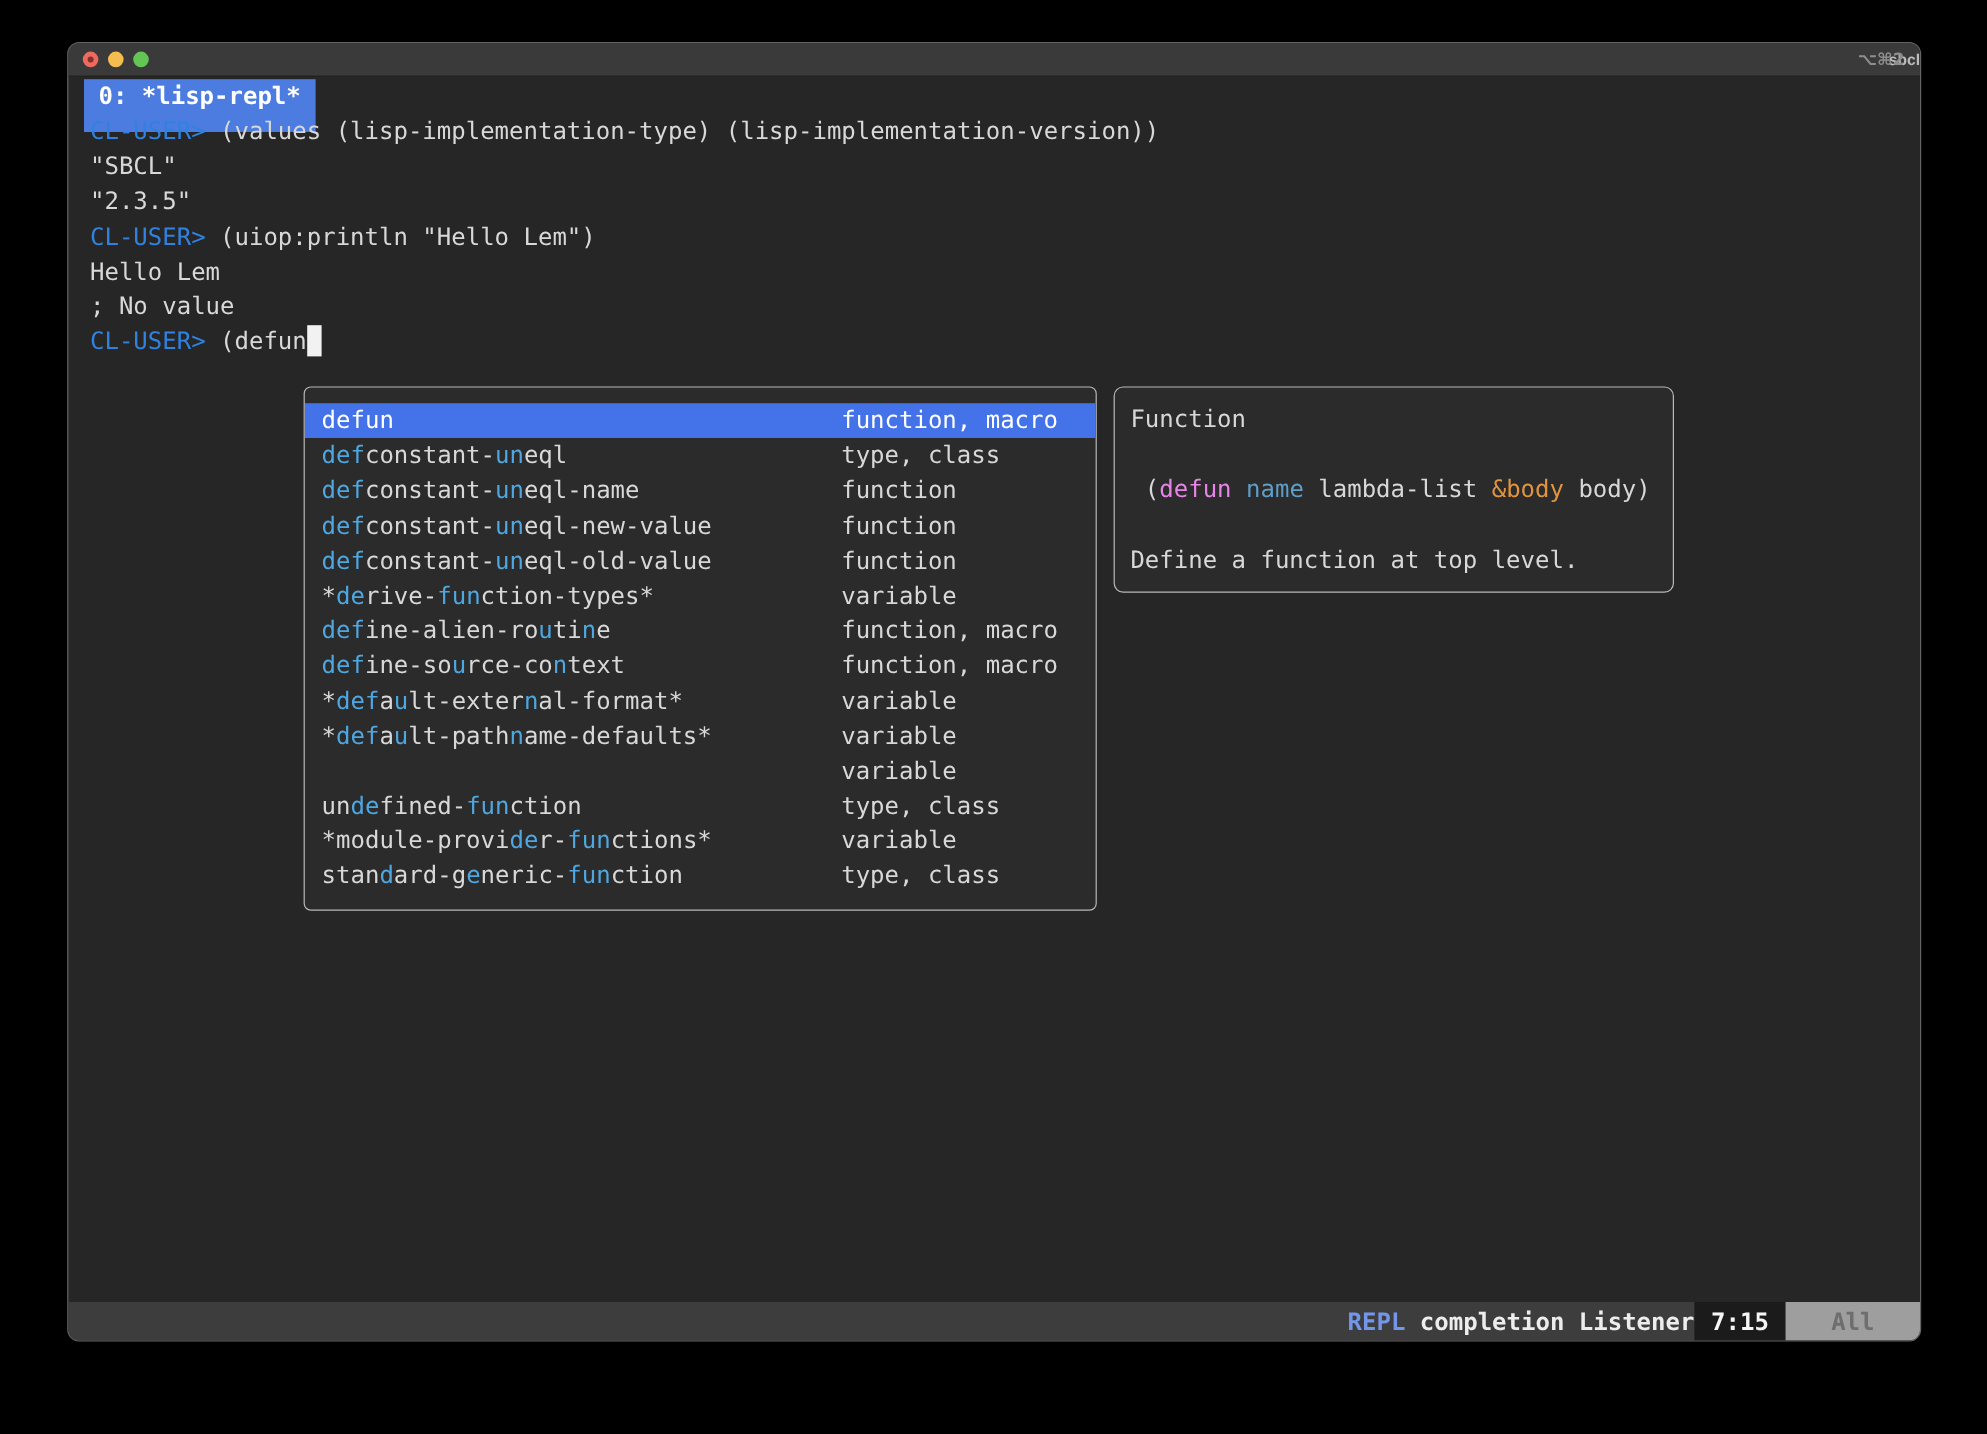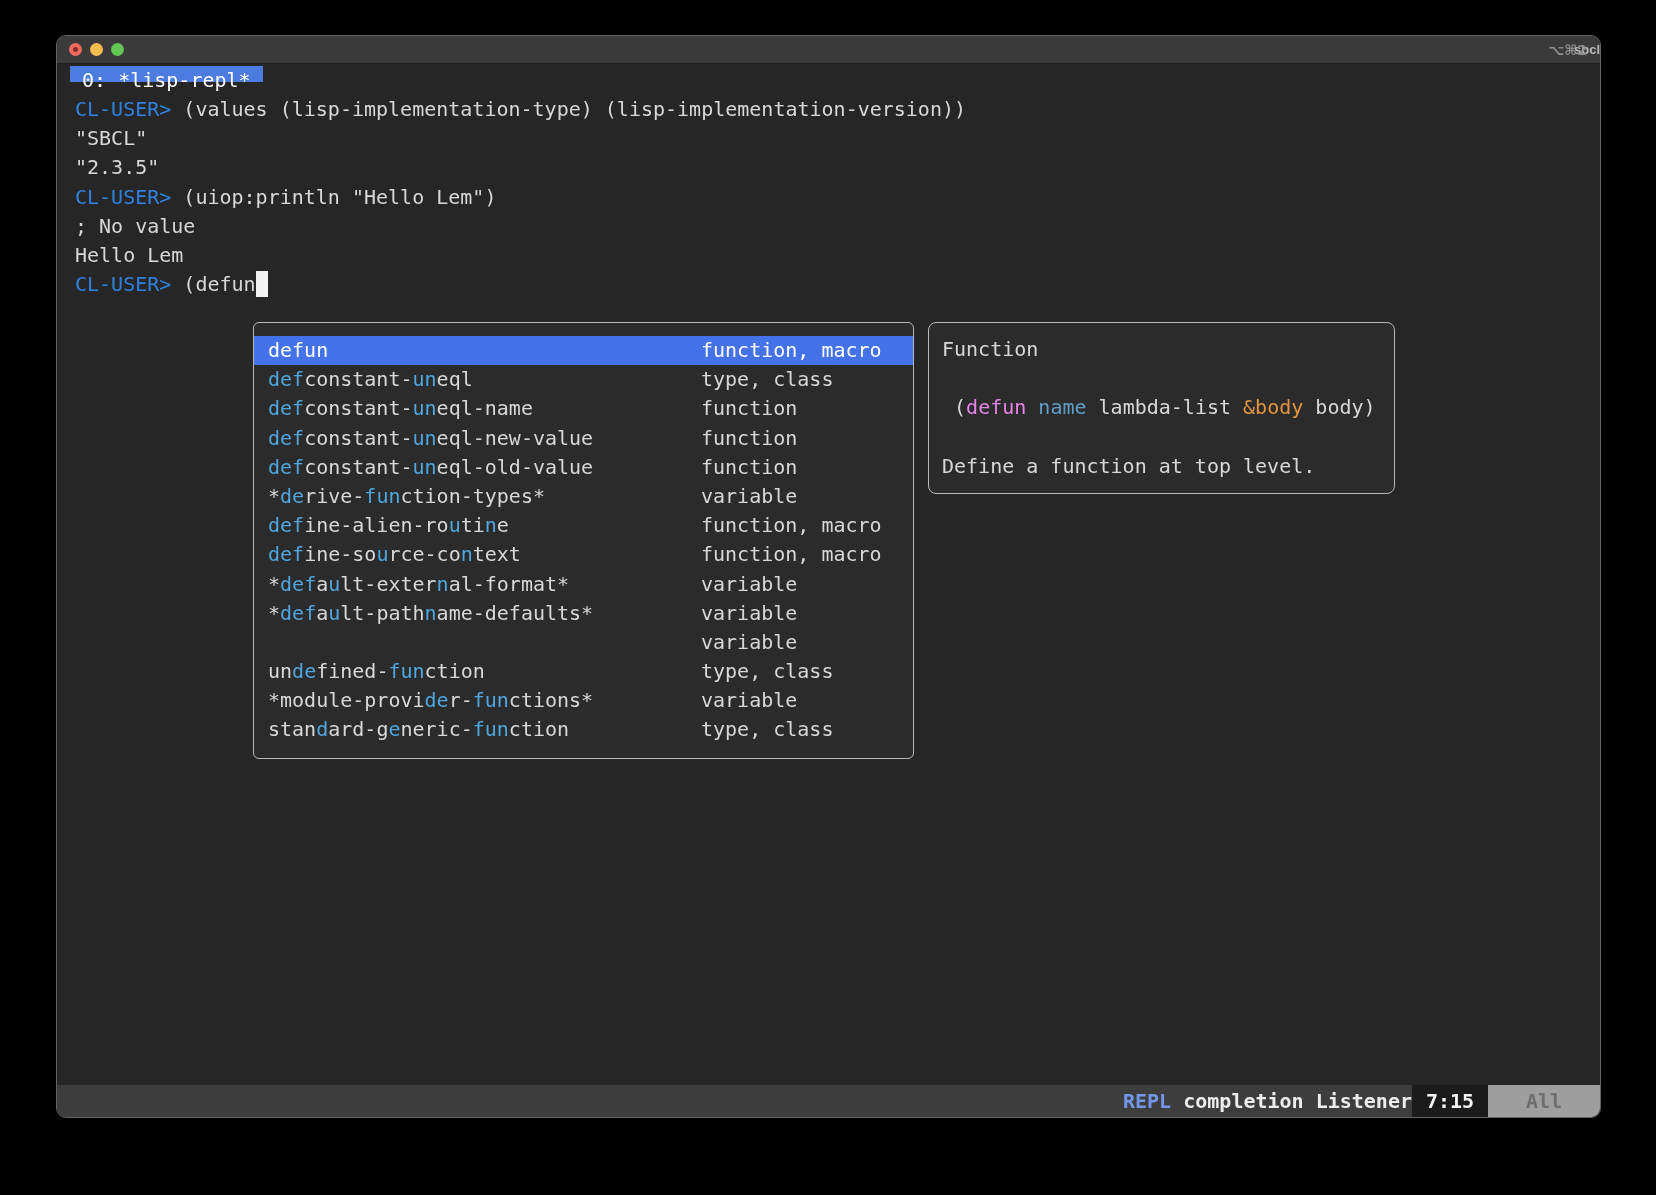--- a/index.html
+++ b/index.html
@@ -35,22 +35,22 @@
   .tl.green{background:var(--tl-green)}
   .win-title{position:absolute;left:0;right:0;top:0;height:28px;line-height:28px;
     text-align:right;font:bold 13px/28px "Liberation Sans","DejaVu Sans",sans-serif;
     color:var(--titlebar-fg)}
   .win-shortcut{position:absolute;right:13px;top:0;height:28px;line-height:28px;
     font:bold 14px/28px "DejaVu Sans",sans-serif;color:var(--titlebar-shortcut)}
 
   
   .editor{flex:1;position:relative;font-size:20px;line-height:29.2px;color:var(--fg)}
   .tabbar{height:31px;padding-top:2px}
-  .tab{display:inline-block;margin-left:13px;height:16px;line-height:28px;
-    background:var(--tab-bg);color:#ffffff;white-space:pre;font-weight:normal}
+  .tab{display:inline-block;margin-left:13px;height:44px;line-height:28px;
+    background:var(--tab-bg);color:#ffffff;white-space:pre;font-weight:bold}
   .repl{padding-left:18px}
   .repl-line{height:29.2px;line-height:29.2px;white-space:pre}
   .seg-plain{color:var(--fg)}
   .seg-prompt{color:var(--prompt-blue)}
   .seg-match{color:var(--match-blue)}
   .seg-pink{color:var(--doc-pink)}
   .seg-param{color:var(--doc-param)}
   .seg-orange{color:var(--doc-orange)}
   .seg-white{color:var(--ml-white)}
   .seg-blue{color:var(--ml-blue)}
@@ -100,22 +100,22 @@
   <div class="editor">
     <div class="tabbar">
       <span class="tab"> 0: *lisp-repl* </span>
     </div>
 
     <div class="repl">
         <div class="repl-line"><span class="seg-prompt">CL-USER&gt;</span><span class="seg-plain"> (values (lisp-implementation-type) (lisp-implementation-version))</span></div>
         <div class="repl-line"><span class="seg-plain">"SBCL"</span></div>
         <div class="repl-line"><span class="seg-plain">"2.3.5"</span></div>
         <div class="repl-line"><span class="seg-prompt">CL-USER&gt;</span><span class="seg-plain"> (uiop:println "Hello Lem")</span></div>
+        <div class="repl-line"><span class="seg-plain">Hello Lem</span></div>
         <div class="repl-line"><span class="seg-plain">; No value</span></div>
-        <div class="repl-line"><span class="seg-plain">Hello Lem</span></div>
         <div class="repl-line"><span class="seg-prompt">CL-USER&gt;</span><span class="seg-plain"> (defun</span><span class="cursor"></span></div>
       </div>
 
     <div class="completion-popup">
         <div class="comp-row selected"><span><span class="seg-plain">defun</span></span><span class="comp-kind">function, macro</span></div>
         <div class="comp-row"><span><span class="seg-match">def</span><span class="seg-plain">constant-</span><span class="seg-match">un</span><span class="seg-plain">eql</span></span><span class="comp-kind">type, class</span></div>
         <div class="comp-row"><span><span class="seg-match">def</span><span class="seg-plain">constant-</span><span class="seg-match">un</span><span class="seg-plain">eql-name</span></span><span class="comp-kind">function</span></div>
         <div class="comp-row"><span><span class="seg-match">def</span><span class="seg-plain">constant-</span><span class="seg-match">un</span><span class="seg-plain">eql-new-value</span></span><span class="comp-kind">function</span></div>
         <div class="comp-row"><span><span class="seg-match">def</span><span class="seg-plain">constant-</span><span class="seg-match">un</span><span class="seg-plain">eql-old-value</span></span><span class="comp-kind">function</span></div>
         <div class="comp-row"><span><span class="seg-plain">*</span><span class="seg-match">de</span><span class="seg-plain">rive-</span><span class="seg-match">fun</span><span class="seg-plain">ction-types*</span></span><span class="comp-kind">variable</span></div>

